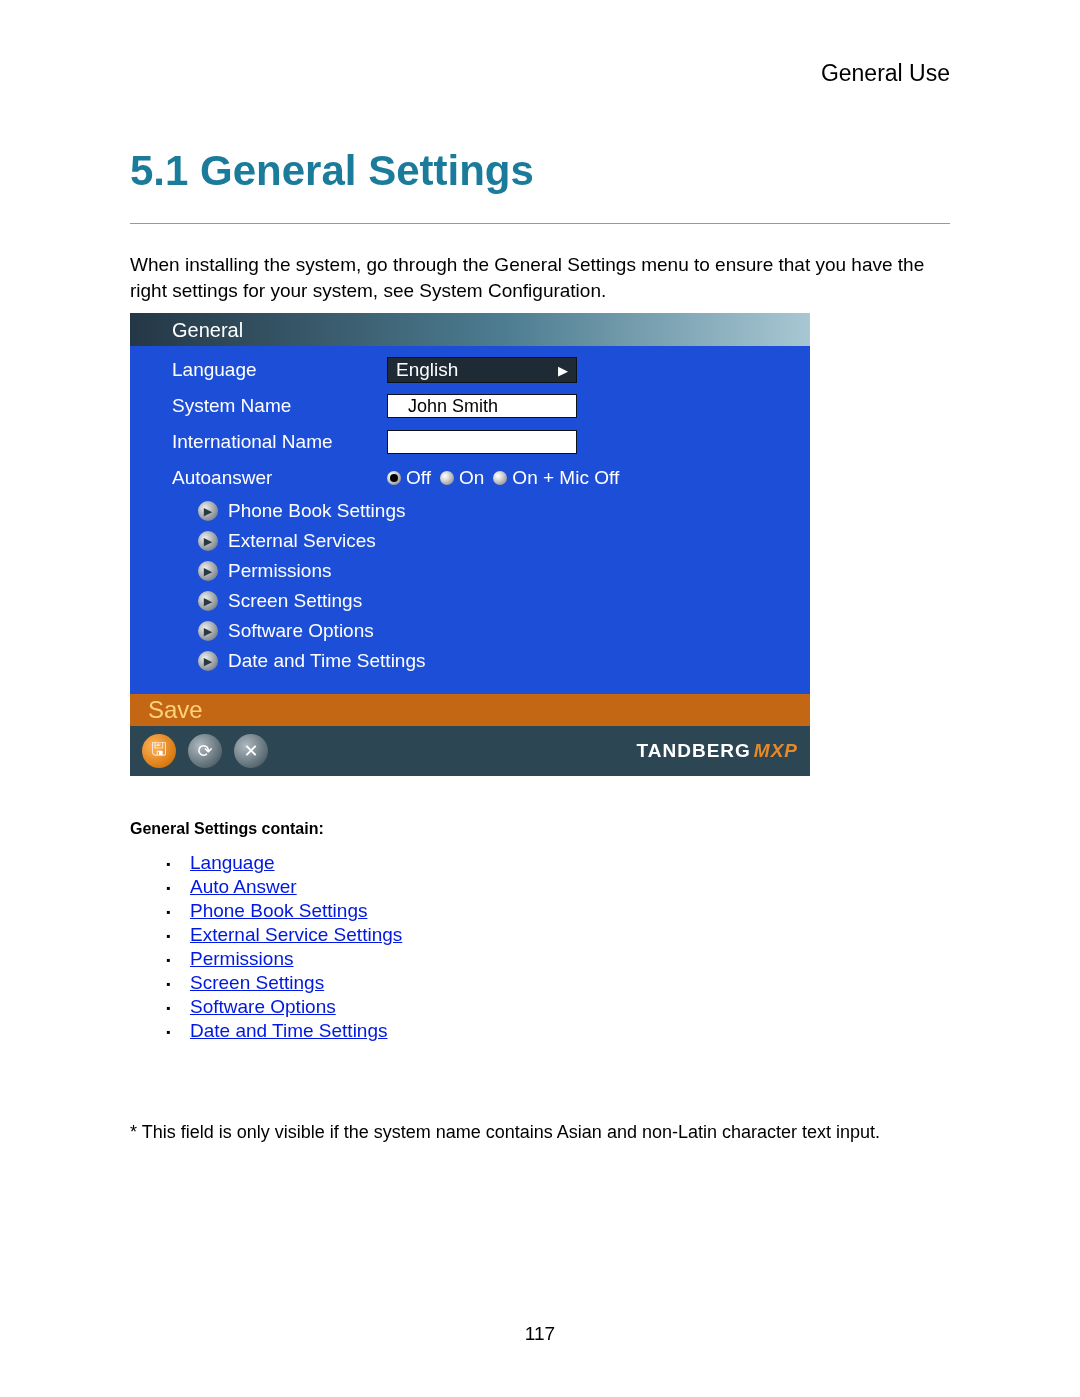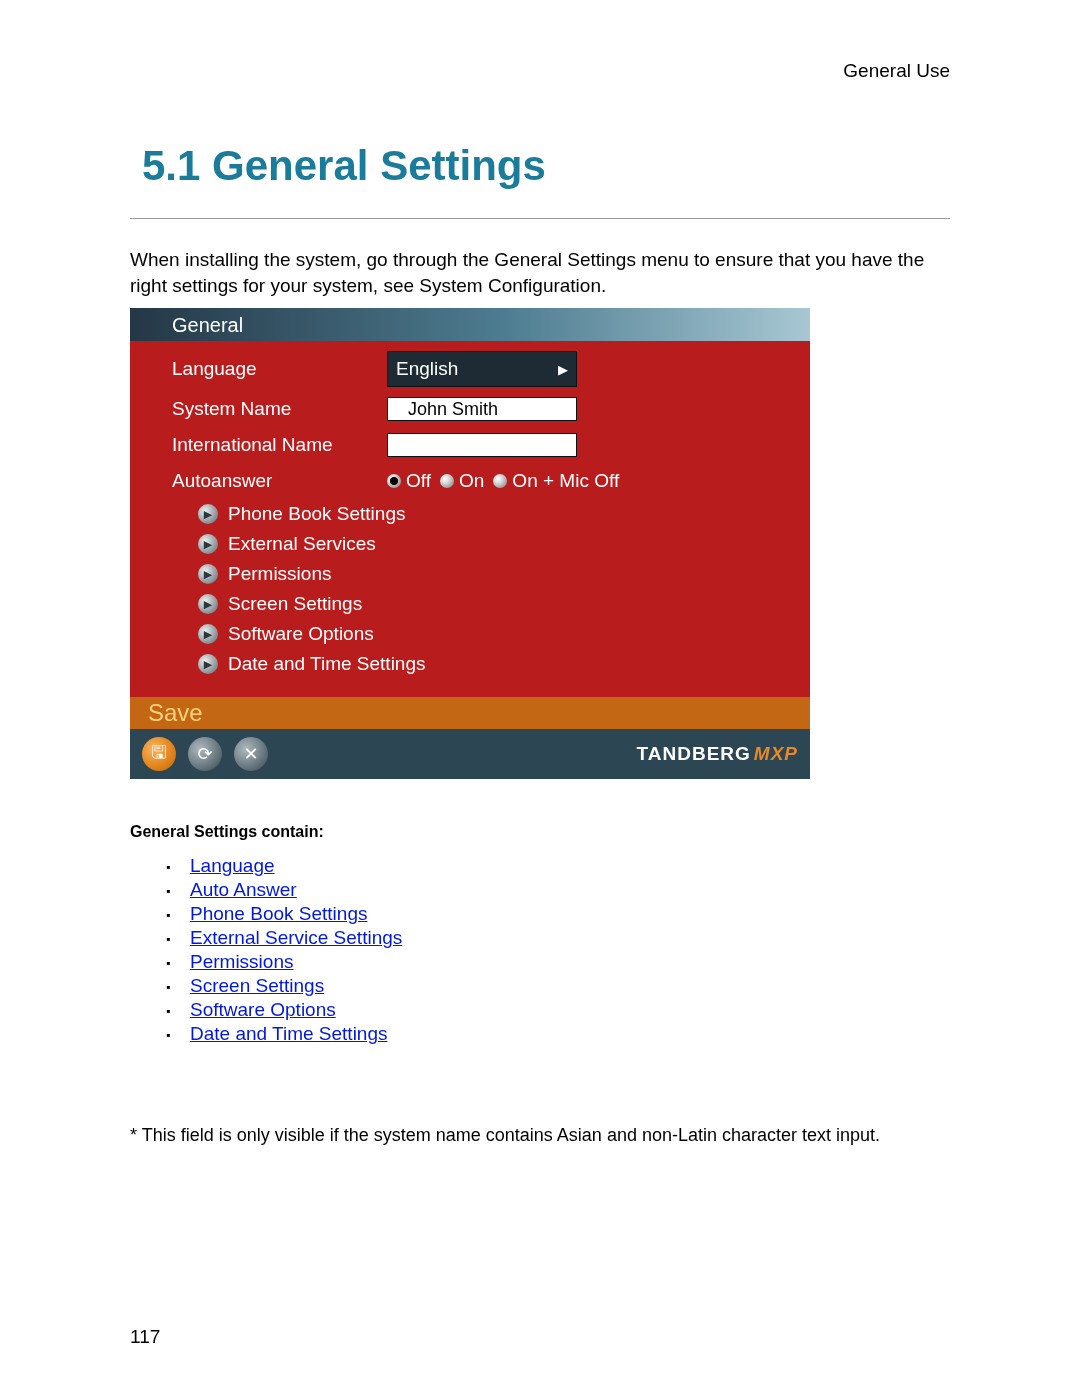--- a/index.html
+++ b/index.html
@@ -8,42 +8,42 @@
     background: #fff;
     color: #000;
     width: 1080px;
   }
   .page {
     padding: 60px 130px 60px 130px;
     box-sizing: border-box;
   }
   .header-right {
     text-align: right;
-    font-size: 19px;
+    font-size: 23px;
     margin-bottom: 60px;
   }
   h1.title {
     color: #1a7b9b;
     font-size: 42px;
     font-weight: bold;
-    margin: 0 0 28px 12px;
+    margin: 0 0 28px 0;
   }
   hr.rule {
     border: none;
     border-top: 1px solid #999;
     margin: 0 0 28px 0;
   }
   p.intro {
     font-size: 19px;
     line-height: 1.35;
     margin: 0 0 10px 0;
   }
   .screenshot {
     width: 680px;
-    background: #b91c1c;
+    background: #1d4ed8;
     font-family: Arial, Helvetica, sans-serif;
     color: #fff;
     margin-bottom: 44px;
   }
   .ss-header {
     padding: 6px 0 4px 42px;
     background: linear-gradient(to right, #243746 0%, #4d7c90 55%, #a8c7d3 100%);
     font-size: 20px;
   }
   .ss-body {
@@ -64,21 +64,21 @@
     display: flex;
     align-items: center;
   }
   .ss-select {
     display: inline-flex;
     align-items: center;
     background: #1e2b34;
     border: 1px solid #0b1217;
     color: #fff;
     width: 190px;
-    height: 36px;
+    height: 26px;
     padding: 0 8px;
     box-sizing: border-box;
     justify-content: space-between;
   }
   .ss-select .tri {
     font-size: 13px;
   }
   .ss-input {
     background: #fff;
     color: #000;
@@ -204,21 +204,21 @@
   }
   ul.links a {
     color: #0018e0;
     text-decoration: underline;
   }
   .footnote {
     font-size: 18px;
     margin-top: 80px;
   }
   .page-num {
-    text-align: left;
+    text-align: center;
     font-size: 19px;
     margin-top: 180px;
   }
 </style>
 </head>
 <body>
 
 <div class="page">
   <div class="header-right">General Use</div>
 

